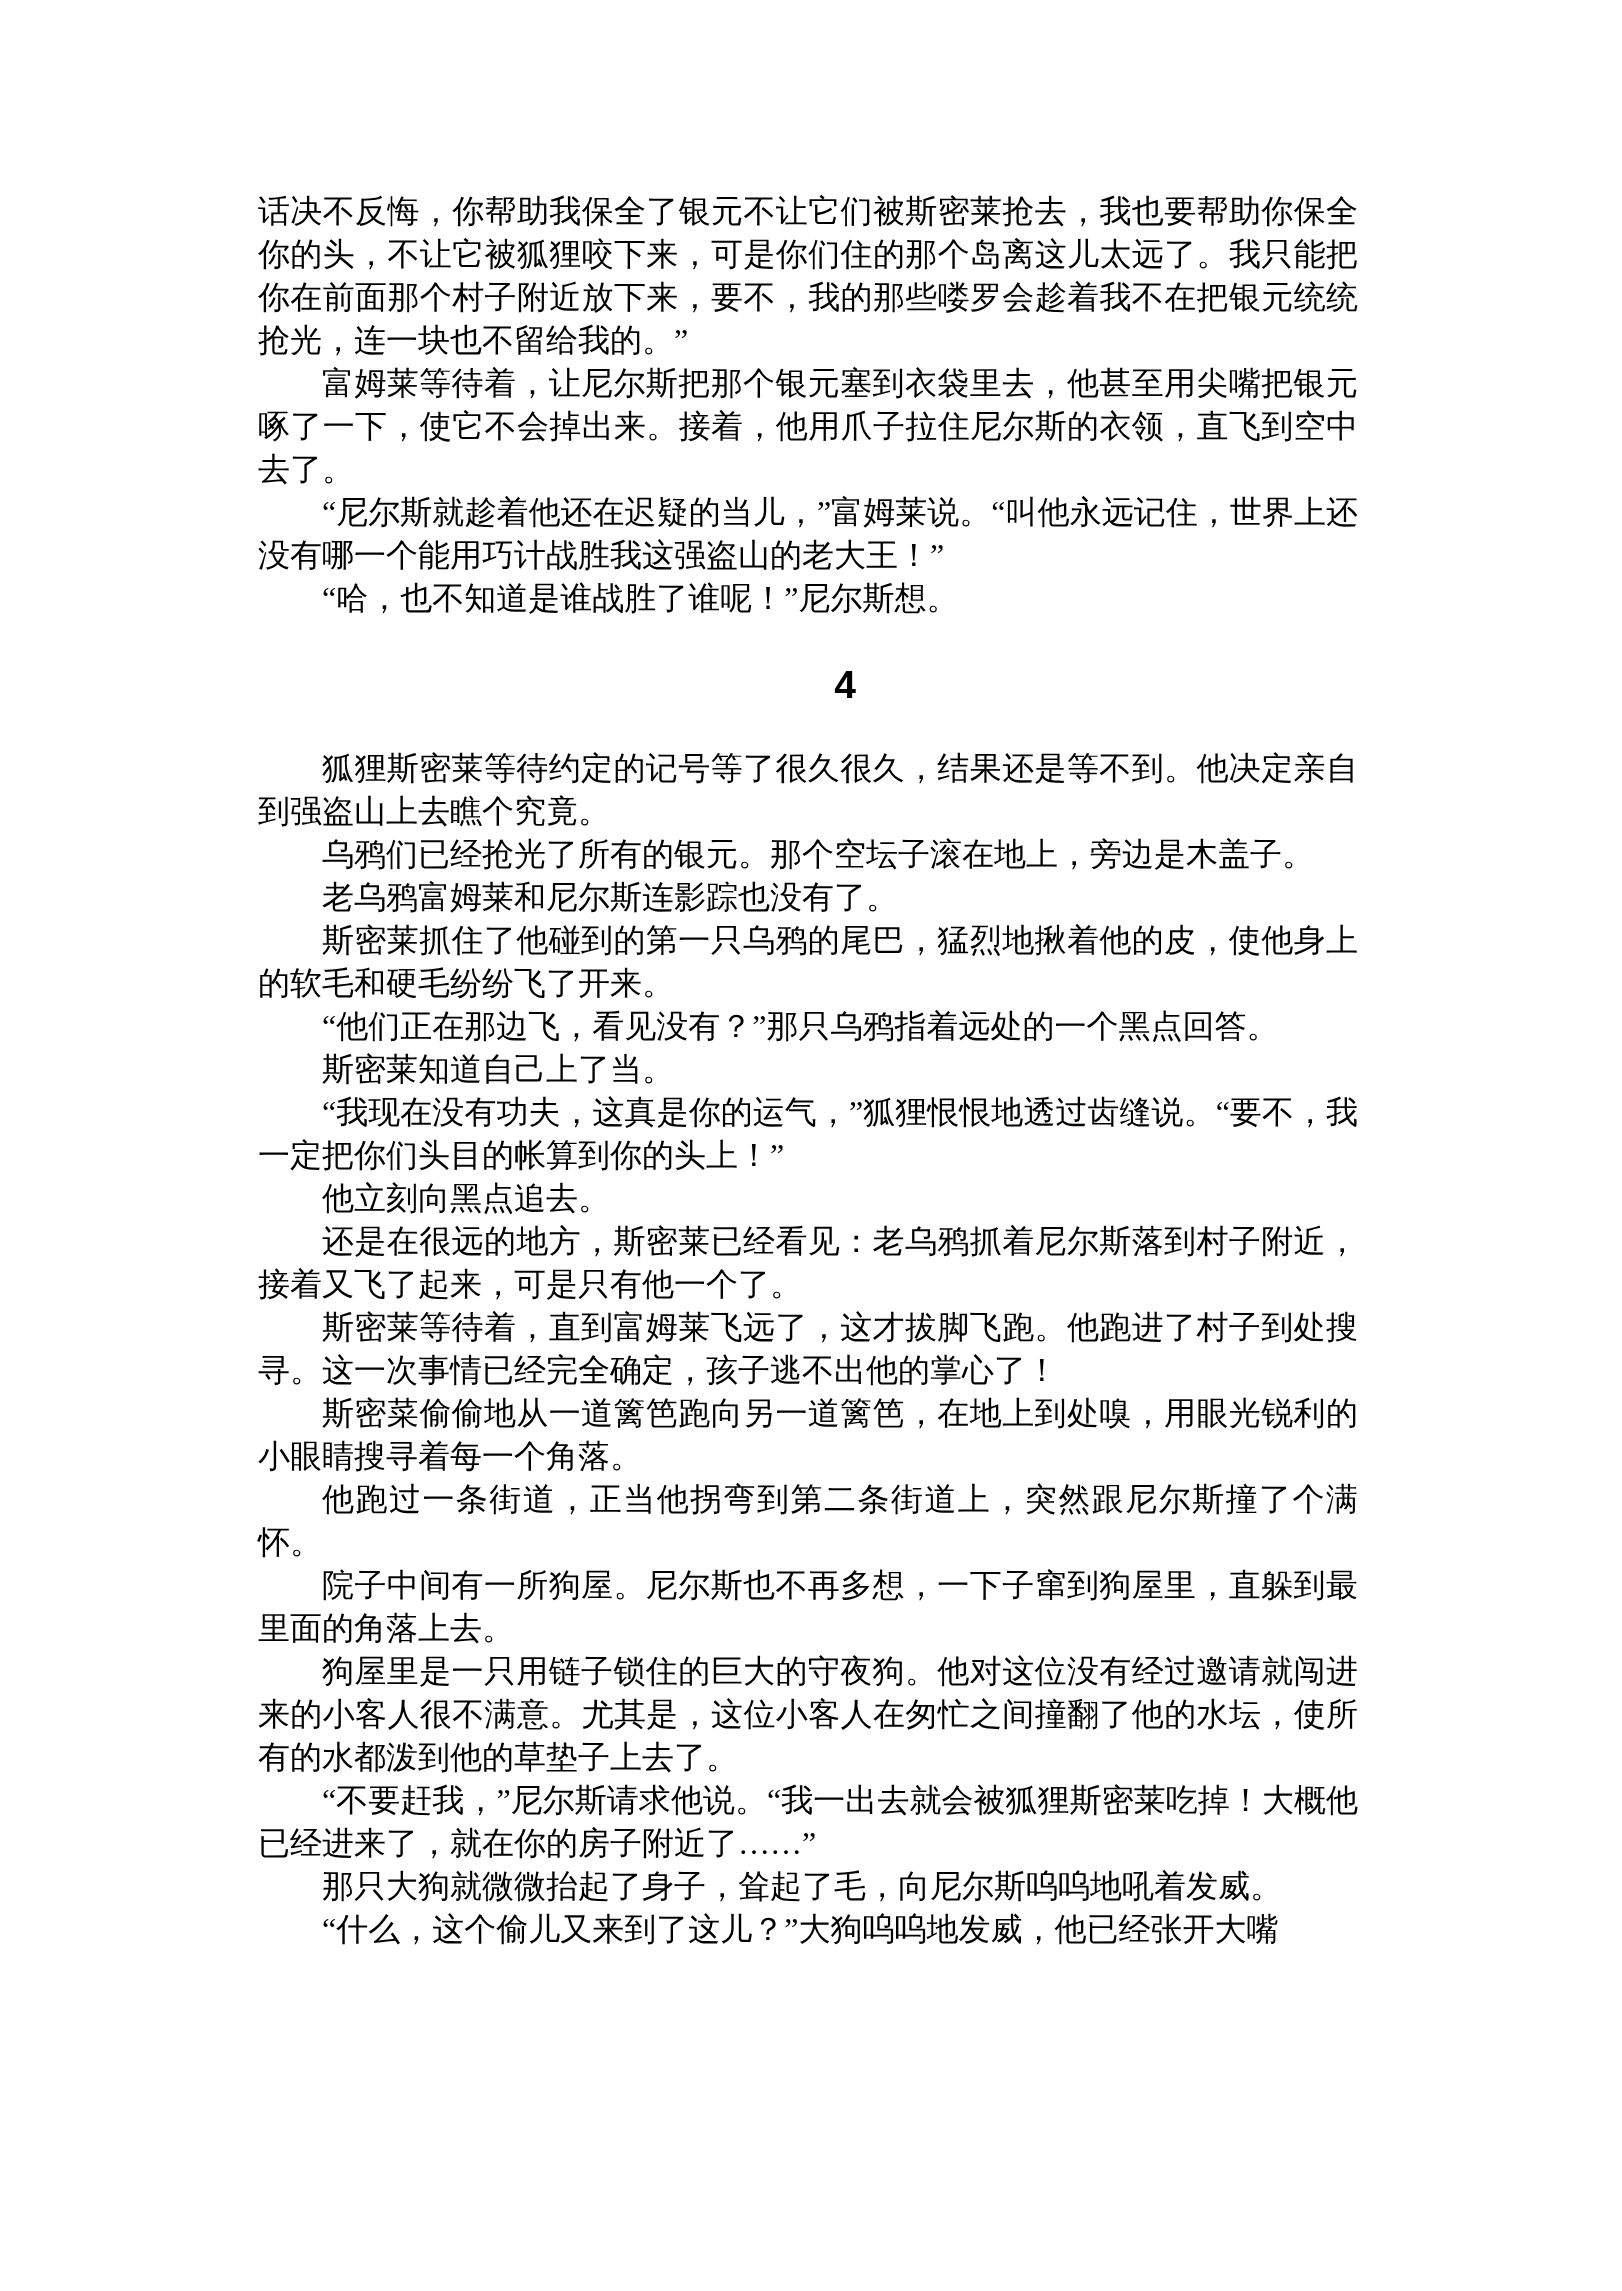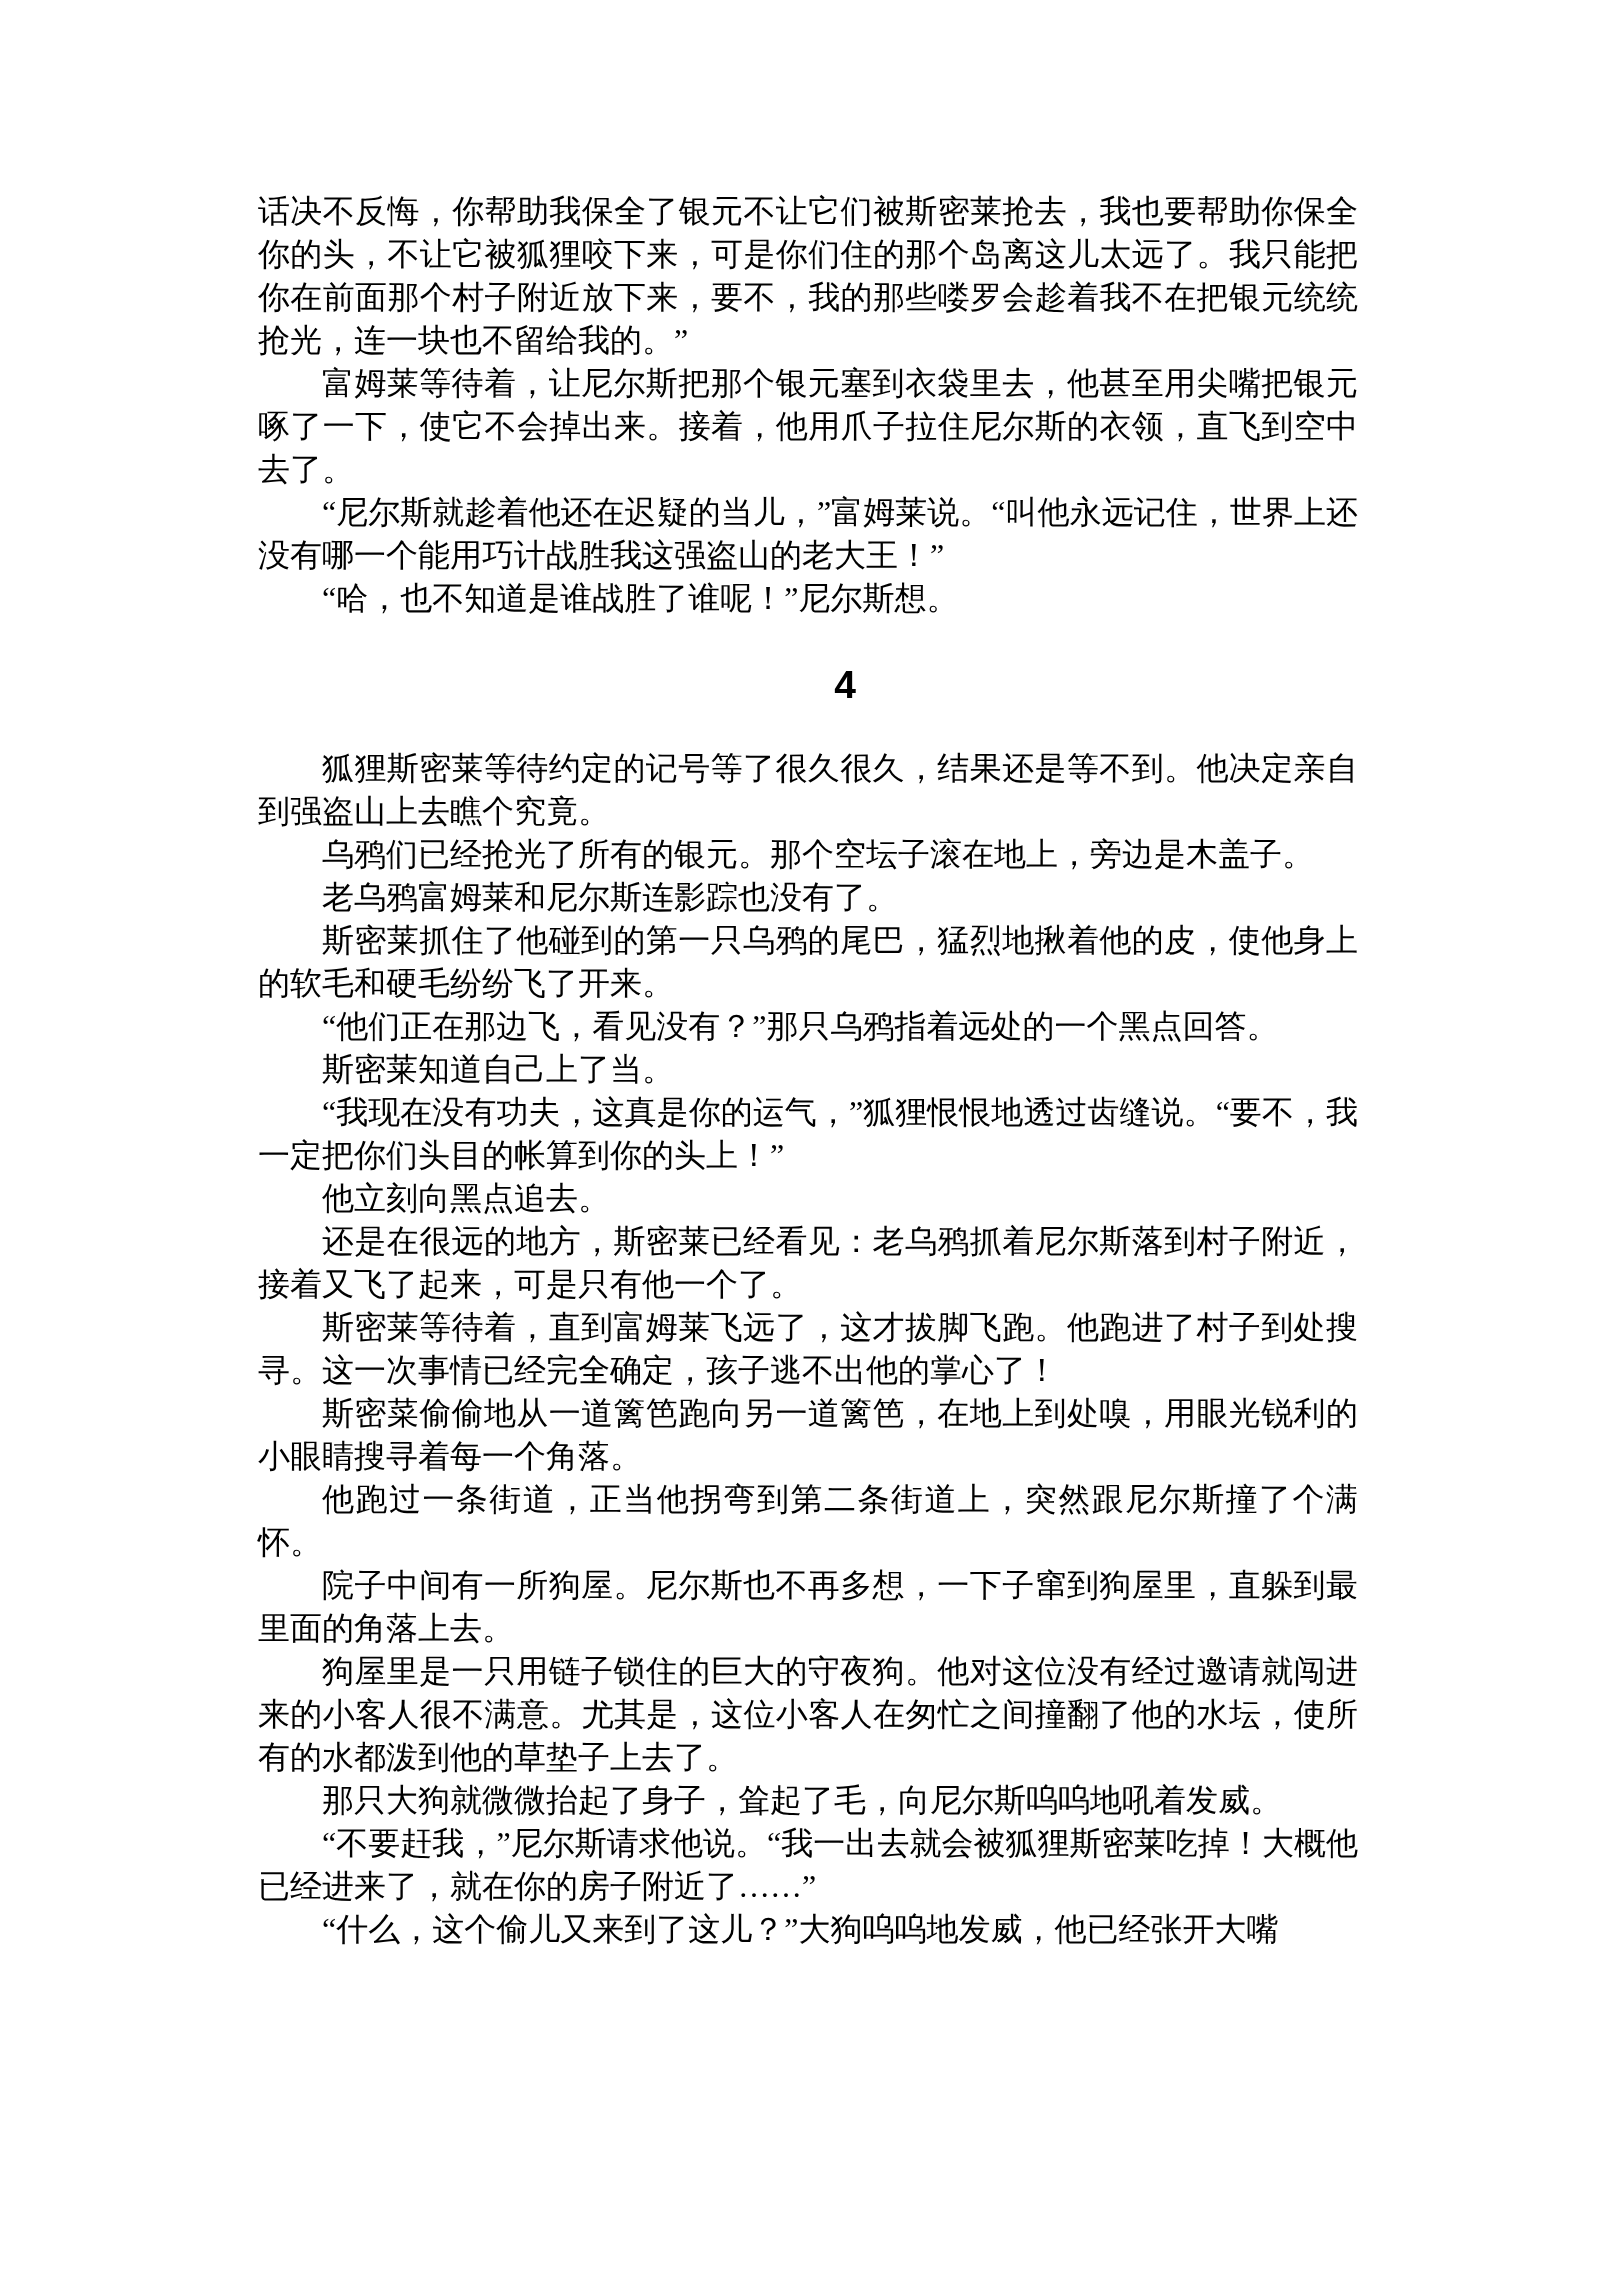--- a/index.html
+++ b/index.html
@@ -64,18 +64,18 @@
       <p class="para">“他们正在那边飞，看见没有？”那只乌鸦指着远处的一个黑点回答。</p>
       <p class="para">斯密莱知道自己上了当。</p>
       <p class="para">“我现在没有功夫，这真是你的运气，”狐狸恨恨地透过齿缝说。“要不，我一定把你们头目的帐算到你的头上！”</p>
       <p class="para">他立刻向黑点追去。</p>
       <p class="para">还是在很远的地方，斯密莱已经看见：老乌鸦抓着尼尔斯落到村子附近，接着又飞了起来，可是只有他一个了。</p>
       <p class="para">斯密莱等待着，直到富姆莱飞远了，这才拔脚飞跑。他跑进了村子到处搜寻。这一次事情已经完全确定，孩子逃不出他的掌心了！</p>
       <p class="para">斯密菜偷偷地从一道篱笆跑向另一道篱笆，在地上到处嗅，用眼光锐利的小眼睛搜寻着每一个角落。</p>
       <p class="para">他跑过一条街道，正当他拐弯到第二条街道上，突然跟尼尔斯撞了个满怀。</p>
       <p class="para">院子中间有一所狗屋。尼尔斯也不再多想，一下子窜到狗屋里，直躲到最里面的角落上去。</p>
       <p class="para">狗屋里是一只用链子锁住的巨大的守夜狗。他对这位没有经过邀请就闯进来的小客人很不满意。尤其是，这位小客人在匆忙之间撞翻了他的水坛，使所有的水都泼到他的草垫子上去了。</p>
+      <p class="para">“不要赶我，”尼尔斯请求他说。“我一出去就会被狐狸斯密莱吃掉！大概他已经进来了，就在你的房子附近了……”</p>
       <p class="para">那只大狗就微微抬起了身子，耸起了毛，向尼尔斯呜呜地吼着发威。</p>
-      <p class="para">“不要赶我，”尼尔斯请求他说。“我一出去就会被狐狸斯密莱吃掉！大概他已经进来了，就在你的房子附近了……”</p>
       <p class="para">“什么，这个偷儿又来到了这儿？”大狗呜呜地发威，他已经张开大嘴</p>
     </div>
 </div>
 
 
 </body></html>

